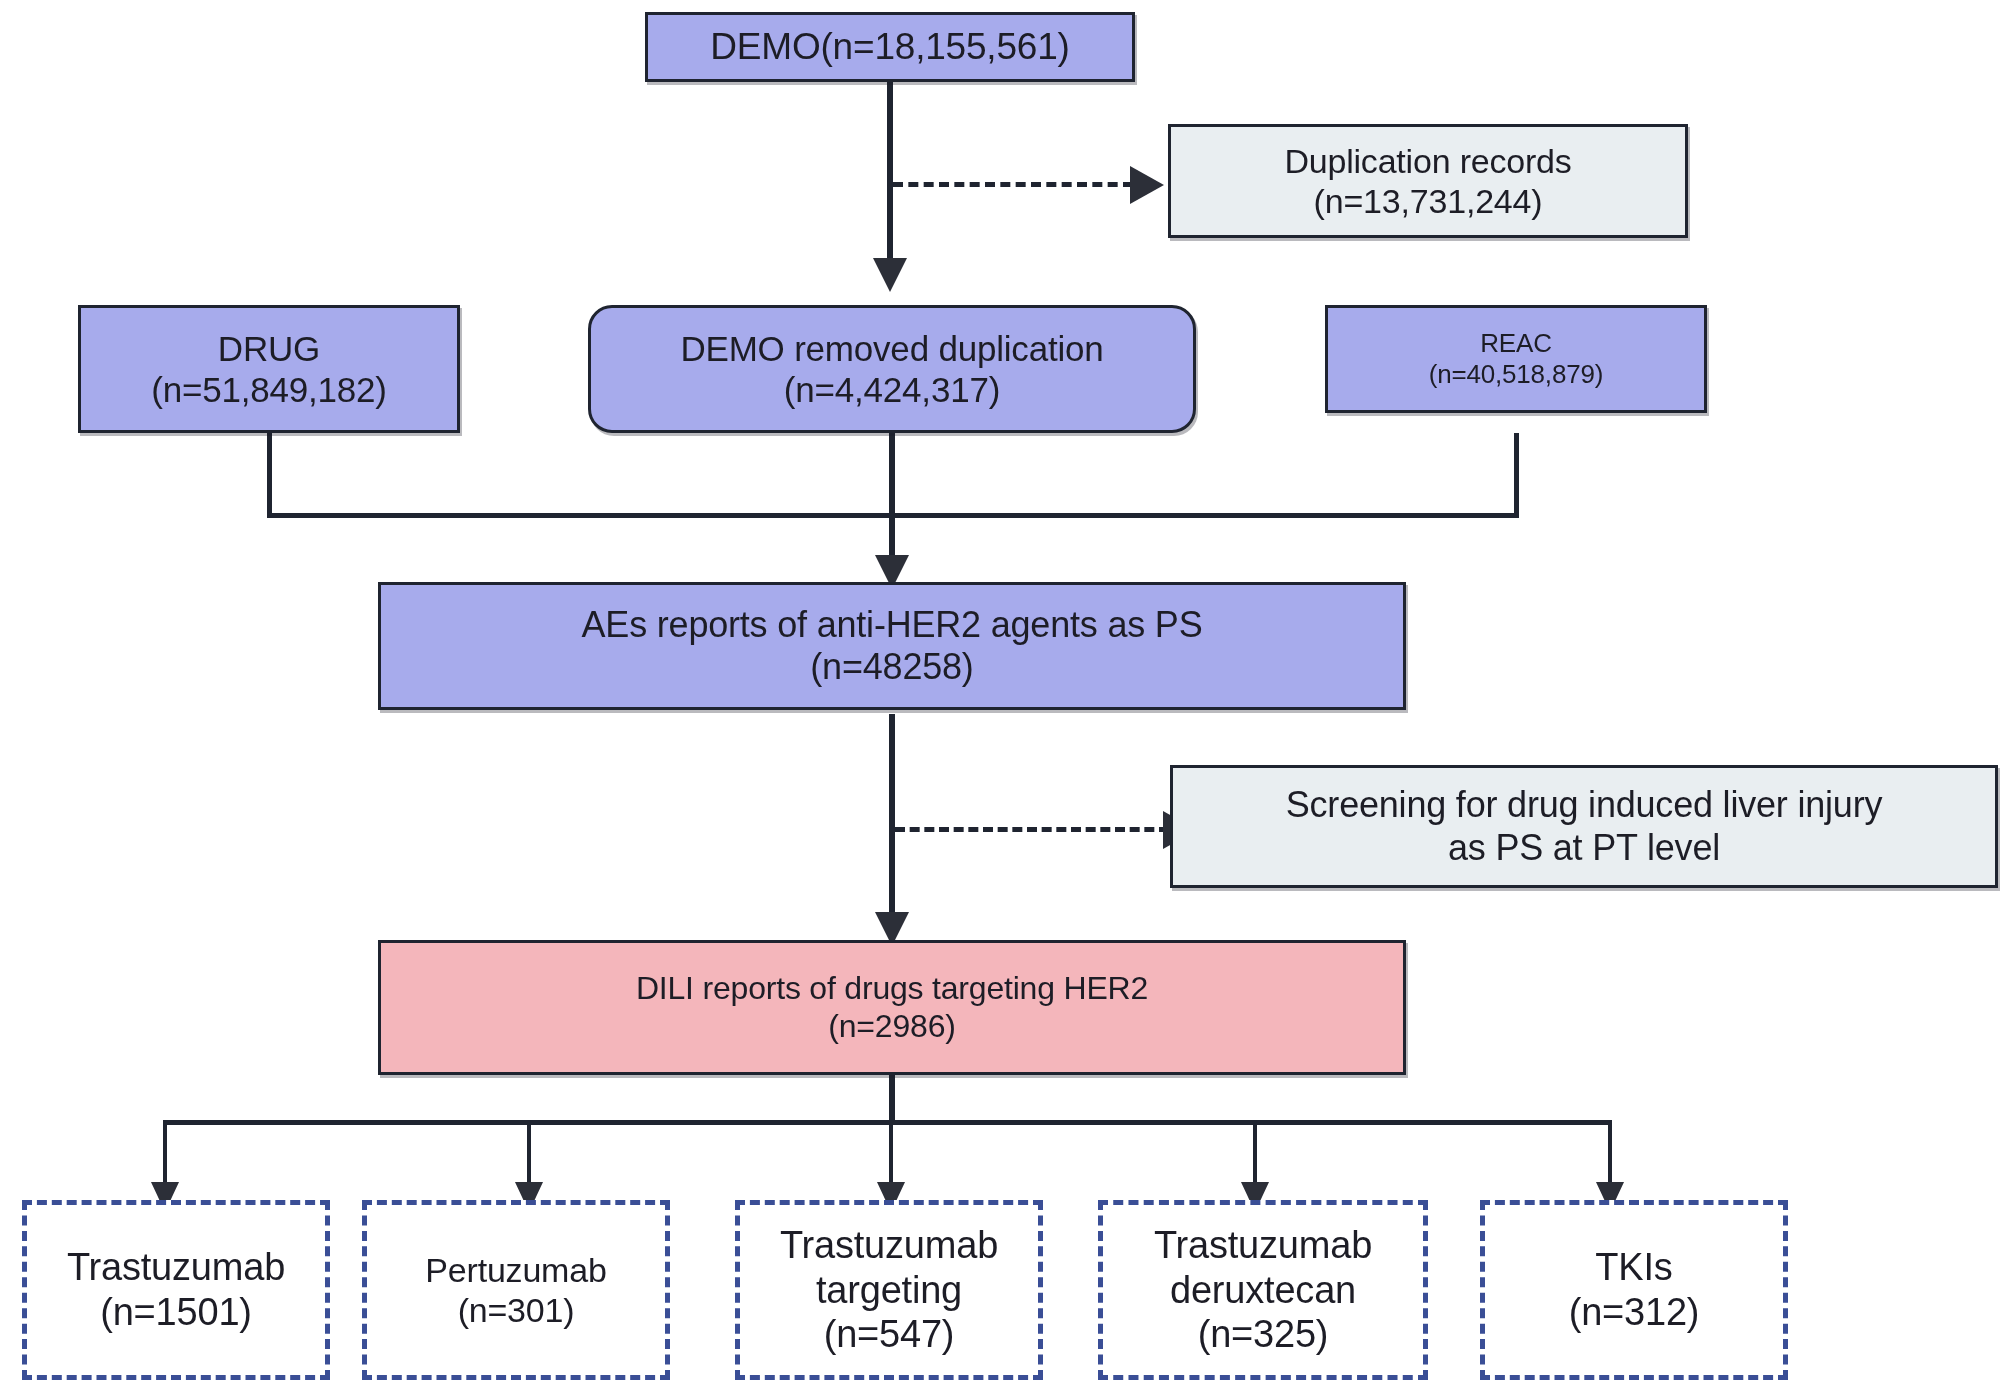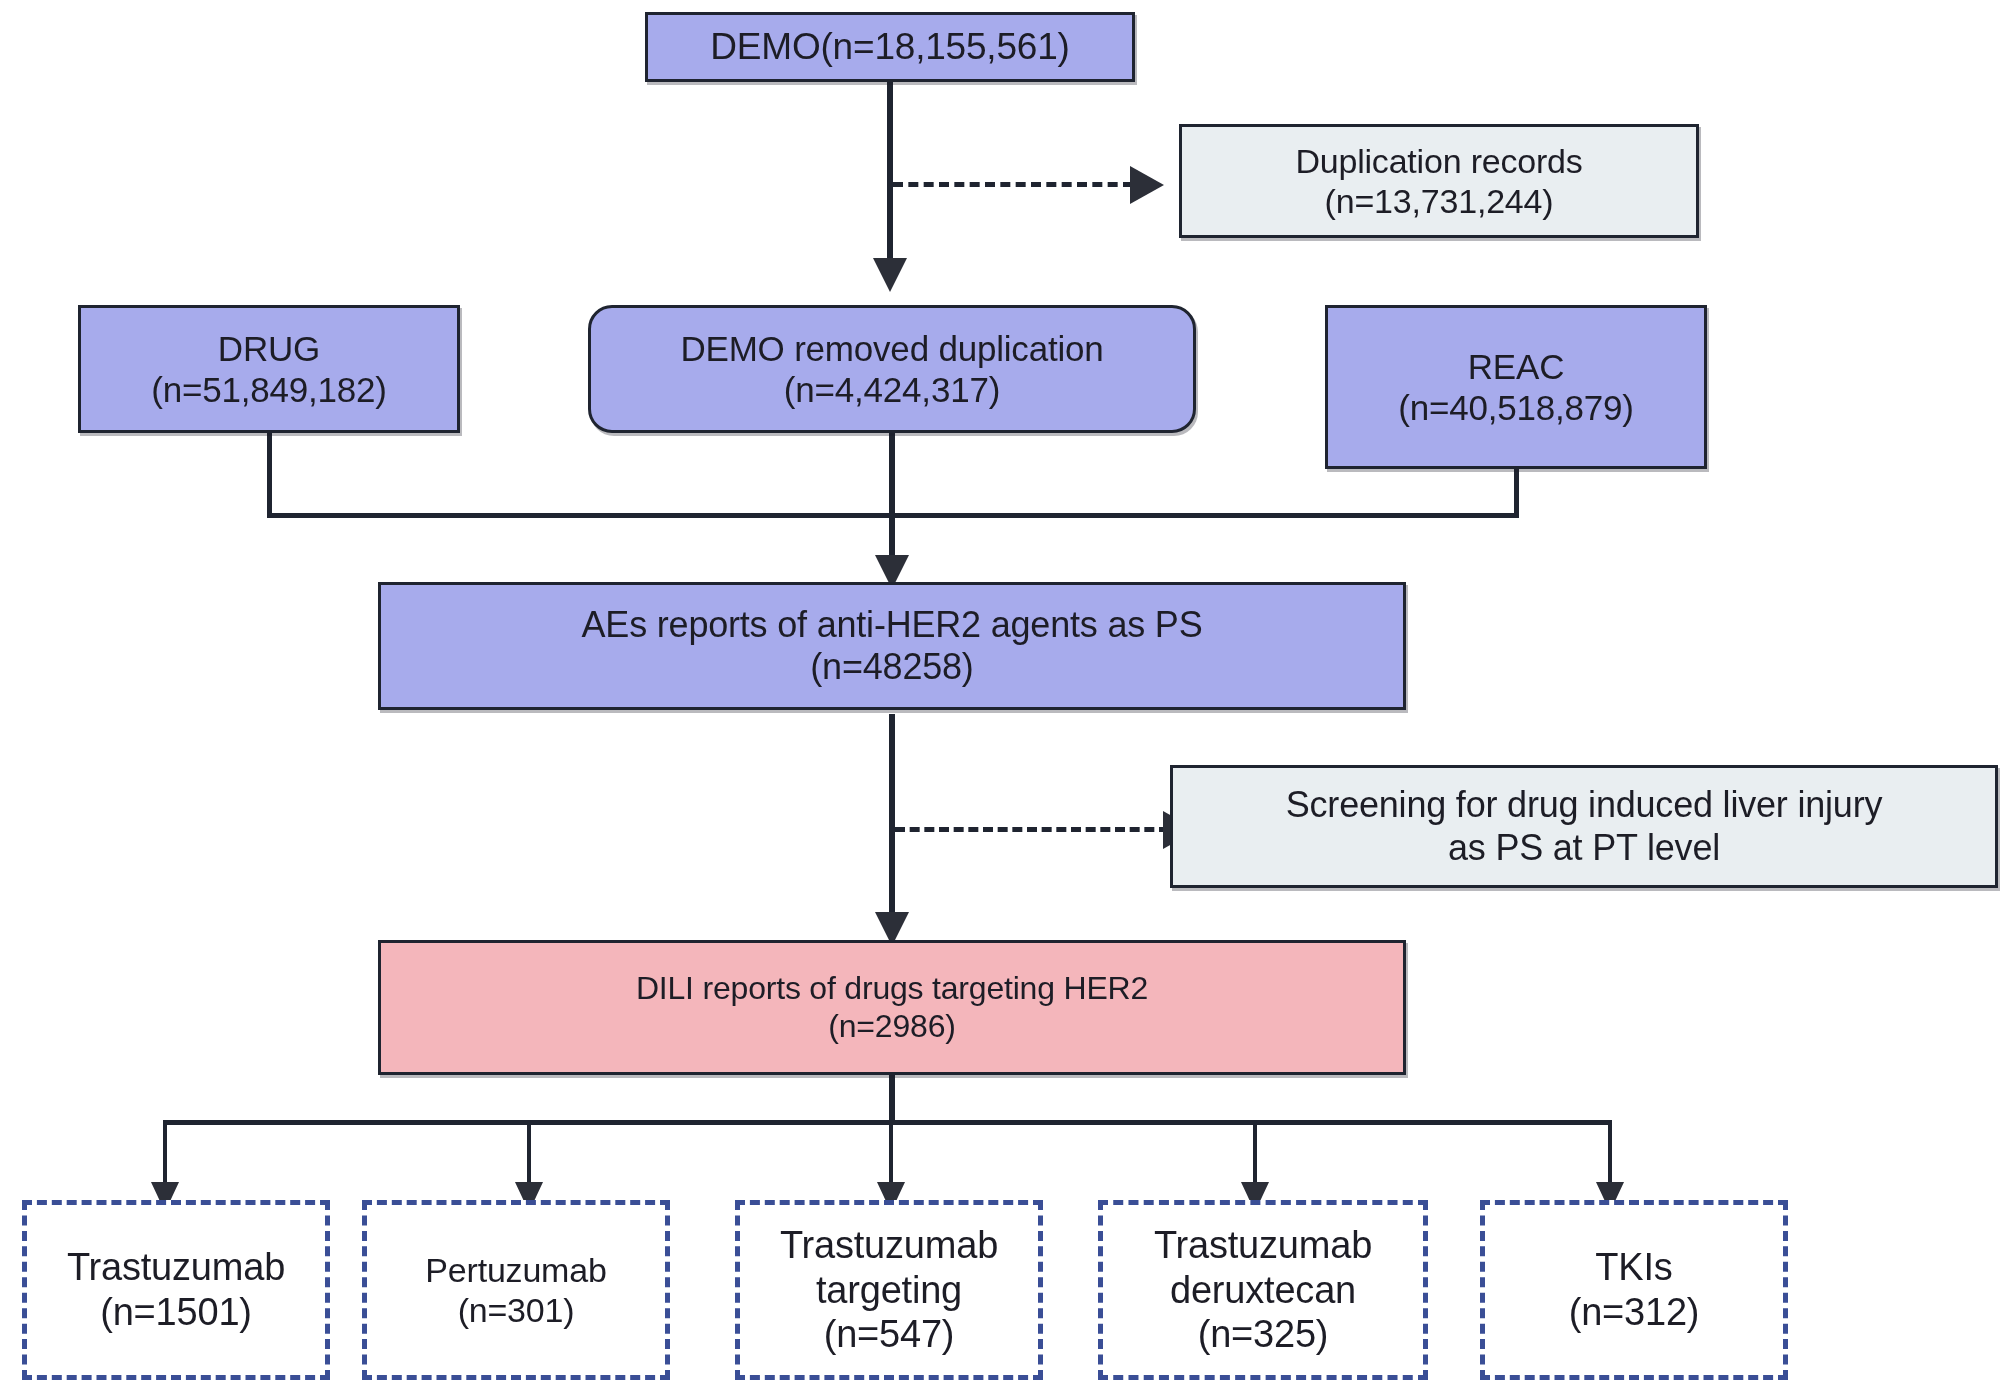--- a/index.html
+++ b/index.html
@@ -94,36 +94,36 @@
   <div class="node solid fill-purple" style="left:645px; top:12px; width:490px; height:70px; font-size:37px;">
     <span class="l1">DEMO(n=18,155,561)</span>
   </div>
 
   <div class="vline" style="left:887px; top:78px; width:6px; height:200px;"></div>
   <div class="arrow-down" style="left:873px; top:258px;"></div>
 
   <div class="dashline" style="left:893px; top:182px; width:240px;"></div>
   <div class="arrow-right" style="left:1130px; top:166px;"></div>
 
-  <div class="node solid fill-gray" style="left:1168px; top:124px; width:520px; height:114px; font-size:34px;margin-left:11px;">
+  <div class="node solid fill-gray" style="left:1168px; top:124px; width:520px; height:114px; font-size:34px;">
     <span class="l1">Duplication  records</span>
     <span class="l2">(n=13,731,244)</span>
   </div>
 
   <div class="node solid fill-purple" style="left:78px; top:305px; width:382px; height:128px; font-size:35px;">
     <span class="l1">DRUG</span>
     <span class="l2">(n=51,849,182)</span>
   </div>
 
   <div class="node solid fill-purple" style="left:588px; top:305px; width:608px; height:128px; font-size:35px;border-radius:24px;">
     <span class="l1">DEMO removed duplication</span>
     <span class="l2">(n=4,424,317)</span>
   </div>
 
-  <div class="node solid fill-purple" style="left:1325px; top:305px; width:382px; height:164px; font-size:35px;">
+  <div class="node solid fill-purple" style="left:1325px; top:305px; width:382px; height:108px; font-size:26px;">
     <span class="l1">REAC</span>
     <span class="l2">(n=40,518,879)</span>
   </div>
 
   <div class="vline thin" style="left:267px; top:433px; width:5px; height:85px;"></div>
   <div class="vline thin" style="left:1514px; top:433px; width:5px; height:85px;"></div>
   <div class="hline thin" style="left:267px; top:513px; width:1252px; height:5px;"></div>
 
   <div class="vline" style="left:889px; top:433px; width:6px; height:152px;"></div>
   <div class="arrow-down" style="left:875px; top:555px;"></div>

